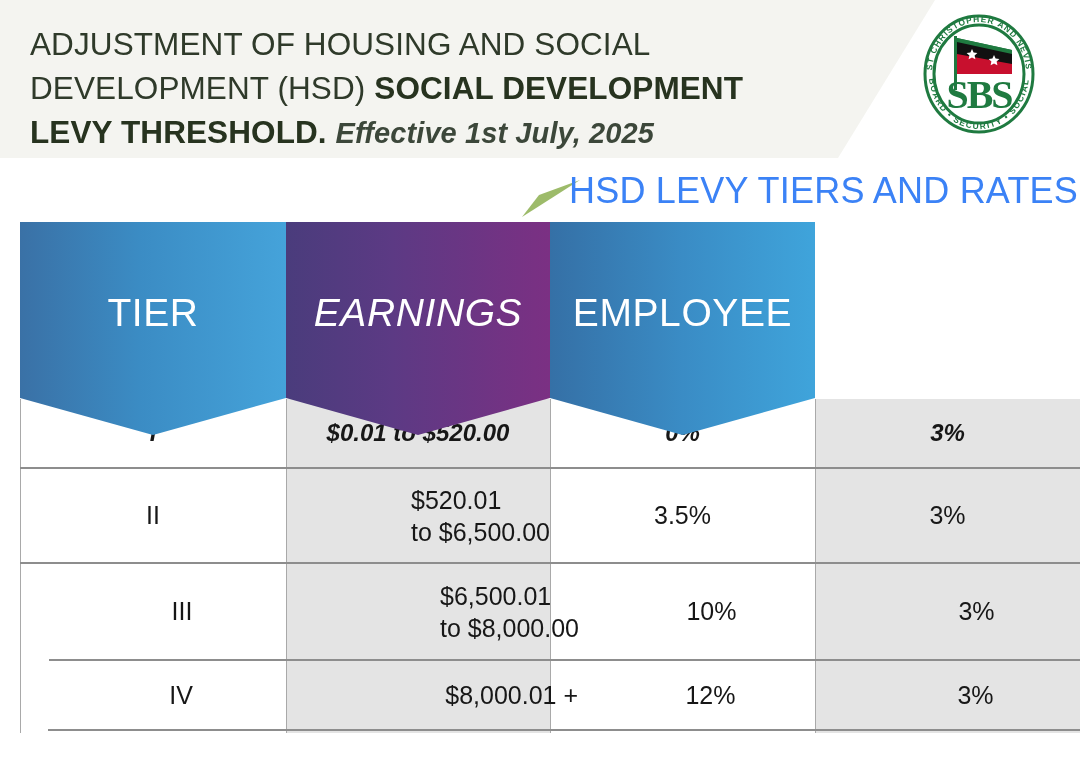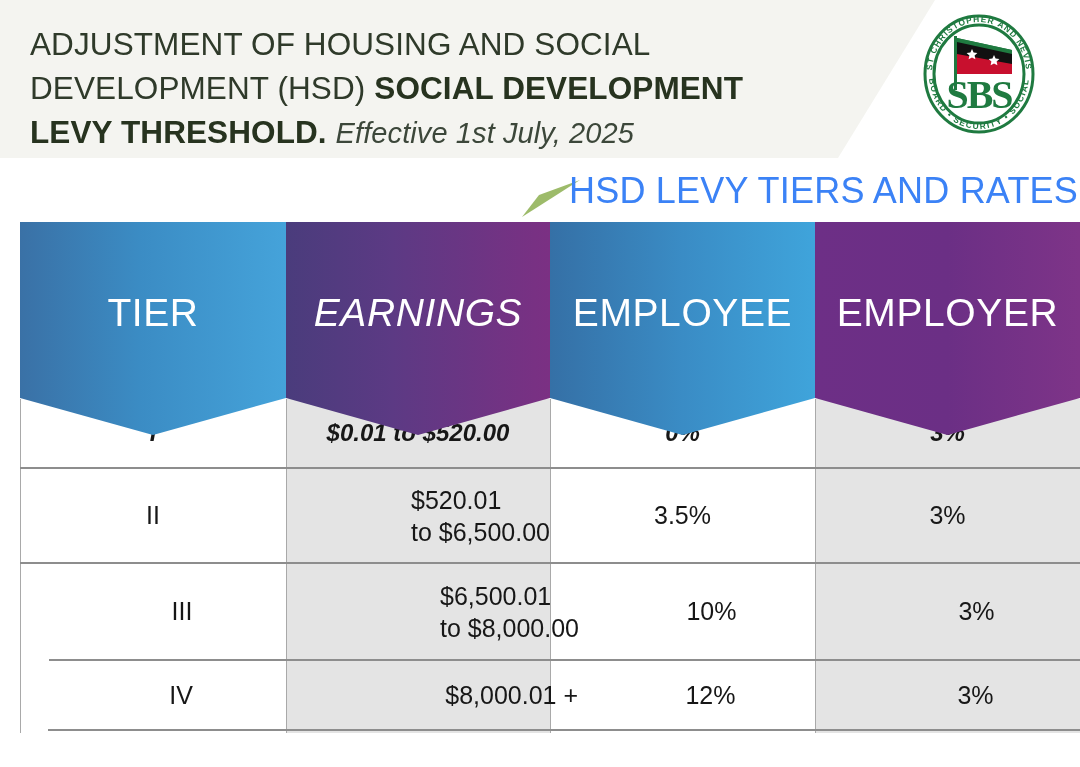--- a/index.html
+++ b/index.html
@@ -41,21 +41,21 @@
     letter-spacing: 0.1px;
     font-weight: 400;
   }
   .title-text .strong {
     font-weight: 700;
     color: #27331f;
     text-align: right;
   }
   .title-text .eff {
     font-style: italic;
-    font-weight: 400;
+    font-weight: 700;
     color: #3c473a;
     font-size: 29px;
   }
 
   
   .logo {
     position: absolute;
     left: 916px;
     top: 8px;
     width: 126px;
@@ -308,20 +308,17 @@
     <div class="headers">
       <div class="chev h1">
         <span class="lbl">TIER</span>
       </div>
       <div class="chev h2">
         <span class="lbl">EARNINGS</span>
       </div>
       <div class="chev h3">
         <span class="lbl">EMPLOYEE</span>
       </div>
-      <div class="chev h4">
-        <span class="lbl">EMPLOYER</span>
-      </div>
     </div>
 
   </div>
 
 </div>
 
 </body></html>

